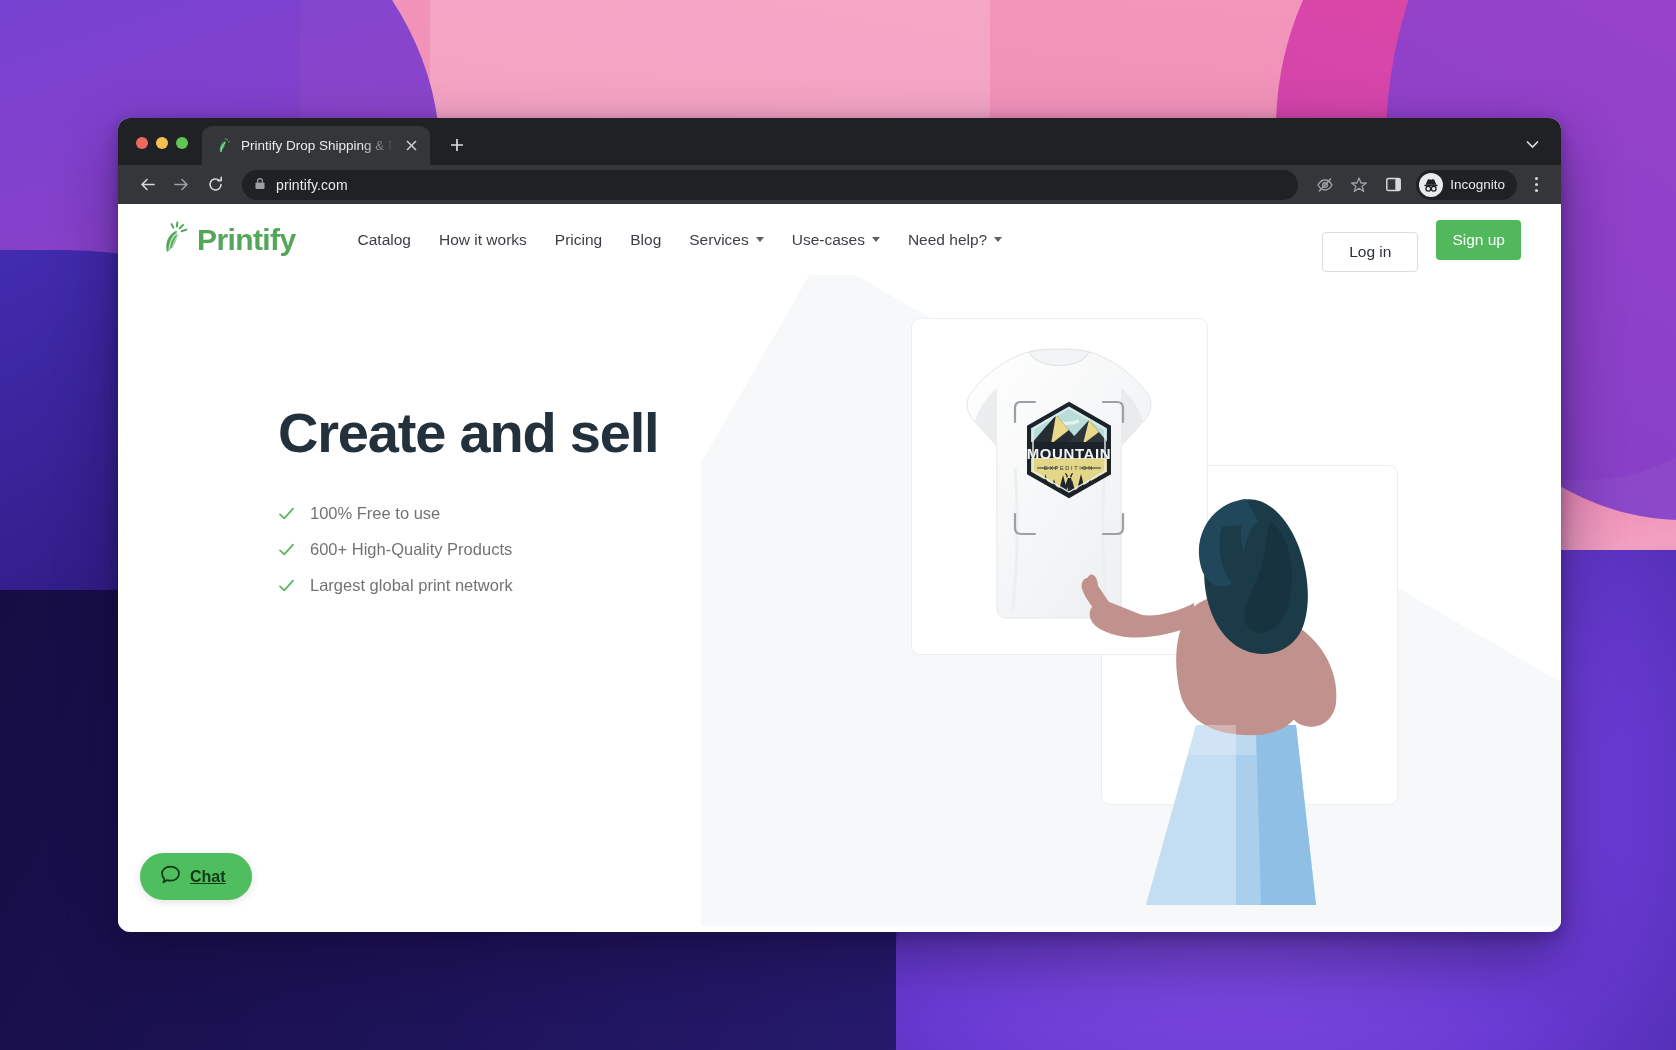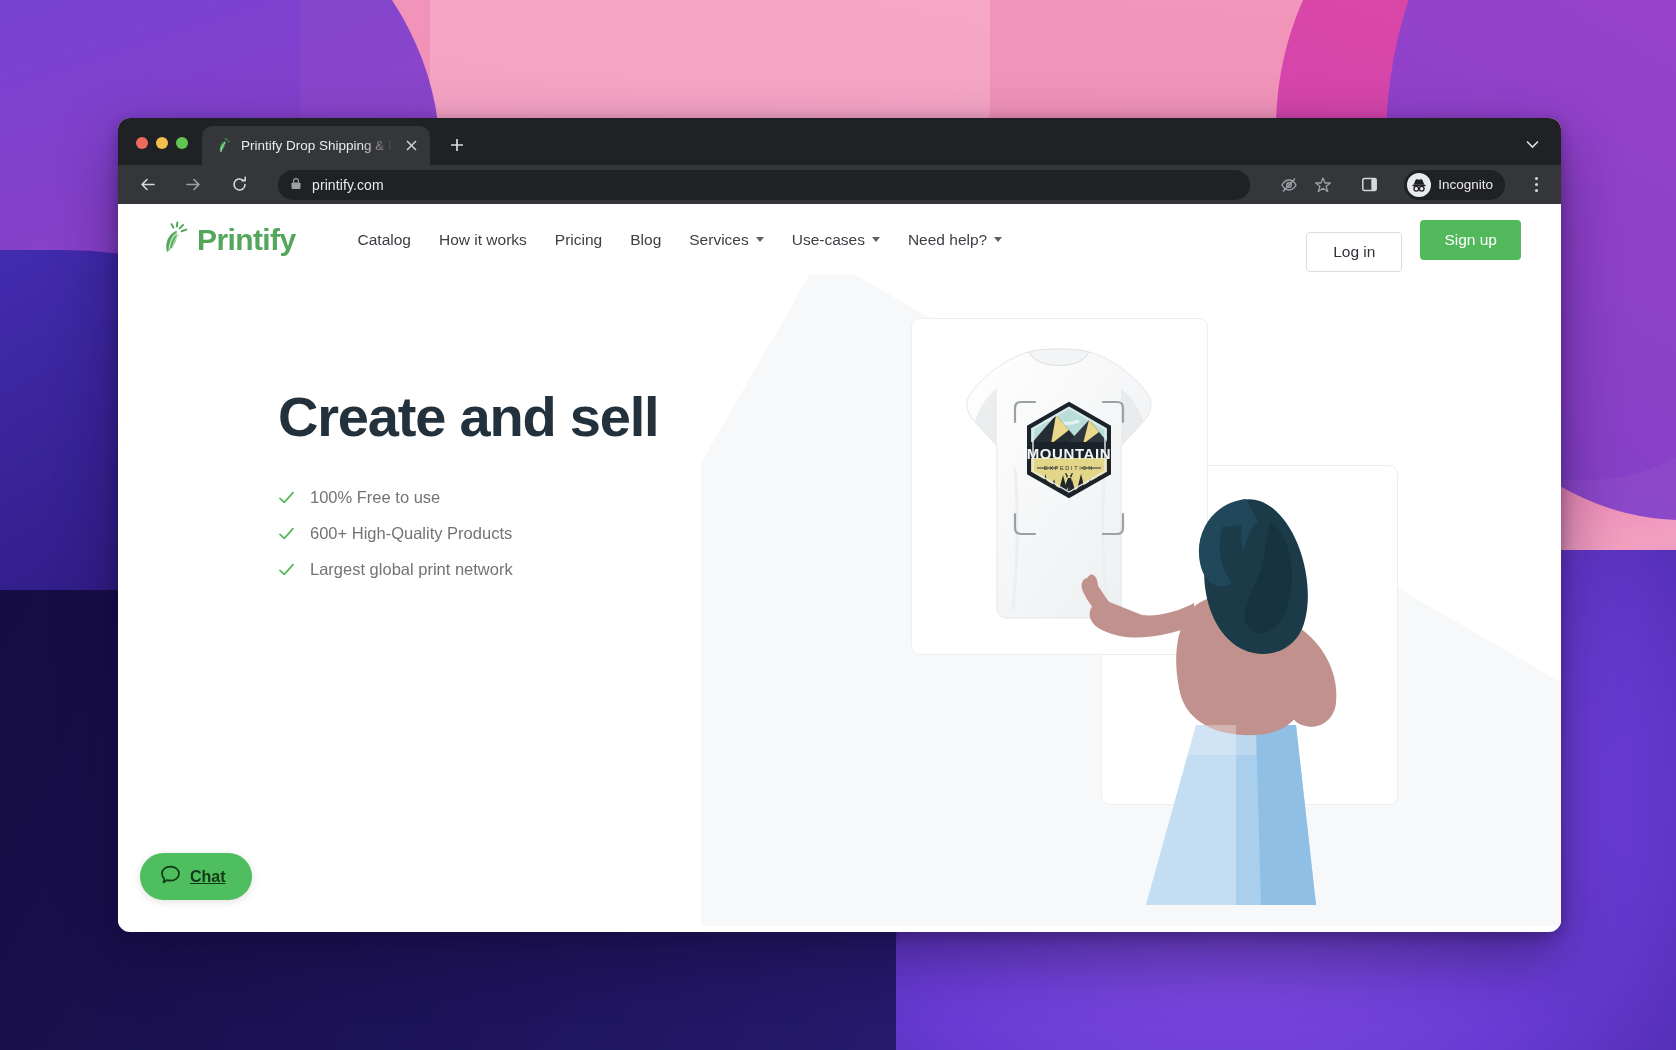--- a/index.html
+++ b/index.html
@@ -141,21 +141,21 @@
     margin: 0 20px 12px 0; color: #dadce0;
     display: flex; align-items: center;
   }
 
   
   .toolbar {
     height: 39px;
     background: #35363a;
     display: flex; align-items: center;
     padding: 0 12px 0 14px;
-    gap: 16px;
+    gap: 4px;
   }
   .tbtn {
     width: 30px; height: 30px; border-radius: 50%;
     display: flex; align-items: center; justify-content: center;
     color: #d6d8db; flex: none;
   }
   .tbtn.dim { color: #9aa0a6; }
   .omnibox {
     flex: 1 1 auto;
     height: 30px;
@@ -233,21 +233,21 @@
     border-radius: 4px;
     padding: 10px 26px;
     background: #fff;
     white-space: nowrap;
     margin-top: 24px;
   }
   .btn-signup {
     font-size: 15.5px; color: #fff;
     background: #51b85c;
     border-radius: 4px;
-    padding: 11px 24px;
+    padding: 11px 16px;
     margin-left: 18px;
     white-space: nowrap;
   }
 
   
   .hero { position: relative; height: 651px; }
 
   .hero-bg-shape {
     position: absolute;
     right: -40px; top: 0px;
@@ -260,21 +260,21 @@
     position: absolute;
     left: 120px; top: -20px;
     width: 1100px; height: 900px;
     background: #f7f8f9;
     transform: rotate(30deg);
     transform-origin: top left;
   }
 
   .hero-copy {
     position: absolute;
-    left: 160px; top: 108px;
+    left: 160px; top: 124px;
     width: 560px;
     z-index: 3;
   }
   .hero-title {
     font-size: 56px; line-height: 1.2; font-weight: bold;
     color: #22313c; letter-spacing: -1.2px;
   }
   .bullets { margin-top: 38px; display: flex; flex-direction: column; gap: 17px; }
   .bullet { display: flex; align-items: center; gap: 15px; }
   .bullet-text { font-size: 16.5px; color: #737373; }

